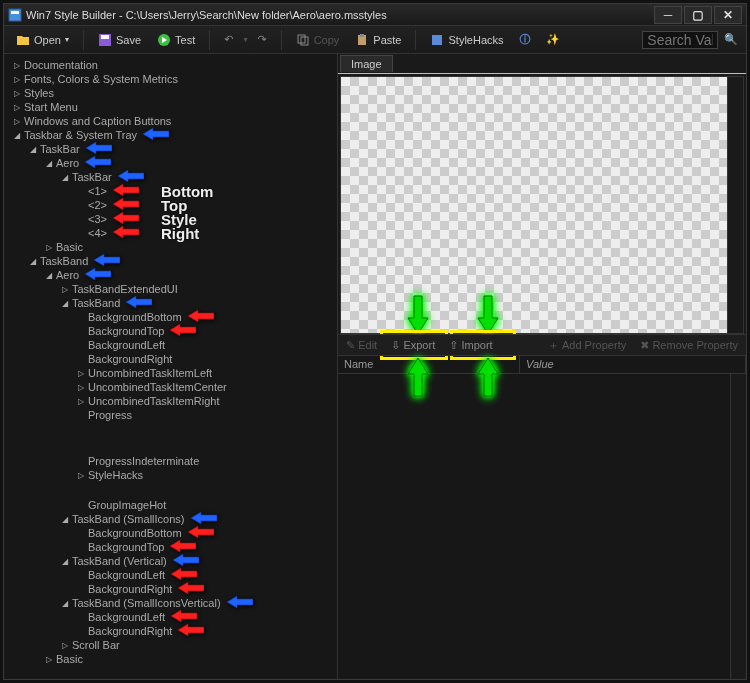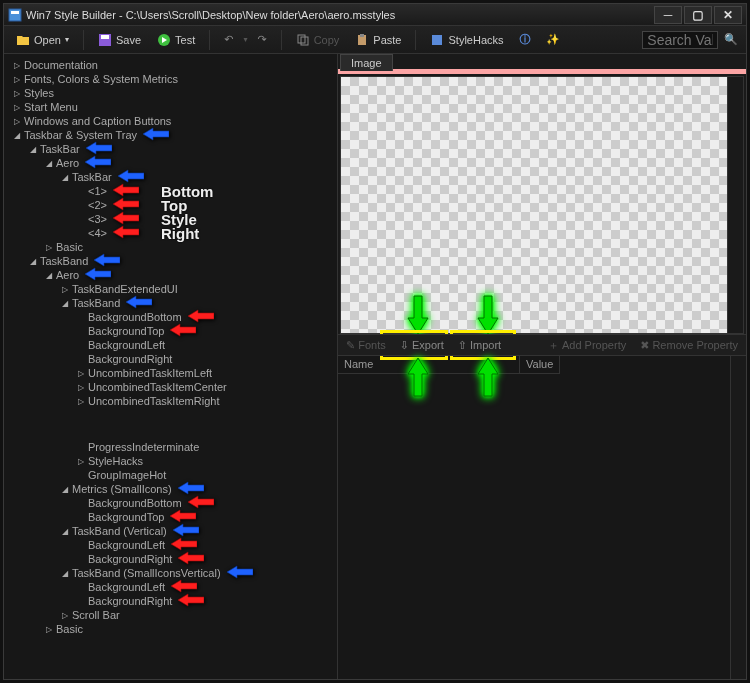--- a/index.html
+++ b/index.html
@@ -15,49 +15,49 @@
   .tb-btn { display: flex; align-items: center; gap: 4px; padding: 2px 6px; cursor: pointer; color: #ccc; }
   .tb-btn .ticon { width: 14px; height: 14px; display: inline-block; }
   .tb-search { margin-left: auto; display: flex; align-items: center; gap: 4px; }
   .tb-search input { width: 76px; height: 18px; background: #111; border: 1px solid #444; color: #bbb; font-size: 14px; padding: 0 4px; }
   .content { flex: 1; display: flex; overflow: hidden; }
   .tree-pane { width: 334px; background: #171717; border-right: 1px solid #333; overflow-y: auto; padding: 4px 0; position: relative; }
   .tree-node { display: flex; align-items: center; height: 14px; padding: 0; white-space: nowrap; color: #aaa; position: relative; }
   .tree-node .exp { width: 10px; display: inline-block; text-align: center; color: #aaa; }
   .tree-node .label { cursor: default; }
   .right-pane { flex: 1; display: flex; flex-direction: column; background: #1a1a1a; }
-  .right-tabs { height: 20px; display: flex; align-items: flex-start; padding-left: 2px; border-bottom: 5px solid #fca5a5; }
+  .right-tabs { height: 20px; display: flex; align-items: center; padding-left: 2px; border-bottom: 1px solid #fca5a5; }
   .right-tab { padding: 2px 10px; background: #2a2a2a; border: 1px solid #444; border-bottom: none; color: #ccc; font-size: 11px; }
   .image-view { flex: 0 0 258px; background: repeating-conic-gradient(#ccc 0% 25%, #eee 0% 50%) 0 0 / 18px 18px; border: 1px solid #333; margin: 2px 2px 0 2px; position: relative; }
   .action-bar { height: 22px; display: flex; align-items: center; padding: 0 4px; gap: 6px; border-top: 1px solid #333; border-bottom: 1px solid #333; background: #1e1e1e; position: relative; }
   .action-btn { display: flex; align-items: center; gap: 3px; padding: 1px 4px; color: #888; }
   .action-btn.dim { color: #555; }
-  .prop-table { flex: 1; display: flex; flex-direction: row; background: #171717; }
+  .prop-table { flex: 1; display: flex; flex-direction: column; background: #171717; }
   .prop-head { display: flex; height: 18px; border-bottom: 1px solid #333; color: #999; font-size: 11px; }
   .prop-head .col { padding: 2px 6px; border-right: 1px solid #333; }
   .prop-head .col.name { width: 182px; }
-  .prop-head .col.value { flex: 1; }
+  .prop-head .col.value { flex: 1; font-style: italic; }
   .annot-label { position: absolute; color: #eee; font-size: 15px; font-weight: 600; text-shadow: 0 0 2px #000; font-family: Arial, sans-serif; }
   .highlight-box { position: absolute; border: 3px solid #ffee00; pointer-events: none; box-sizing: border-box; }
   .green-arrow { position: absolute; pointer-events: none; filter: drop-shadow(0 0 4px #0f0) drop-shadow(0 0 2px #0f0); }
   .scrollbar-imit { position: absolute; right: 0; top: 0; bottom: 0; width: 16px; background: #1a1a1a; border-left: 1px solid #333; }
 </style>
 </head>
 <body>
 
 <div class="window">
 
   <div class="titlebar">
     <span class="icon">
       <svg viewBox="0 0 14 14">
           <rect x="1" y="1" width="12" height="12" fill="#4a90d9" stroke="#2a5a9a"></rect>
           <rect x="3" y="3" width="8" height="3" fill="#fff"></rect>
         </svg>
     </span>
-    <span class="title">Win7 Style Builder - C:\Users\Scroll\Desktop\New folder\Aero\aero.msstyles</span>
+    <span class="title">Win7 Style Builder - C:\Users\Jerry\Search\New folder\Aero\aero.msstyles</span>
     <div class="winbtns">
       <div class="winbtn">─</div>
       <div class="winbtn">▢</div>
       <div class="winbtn">✕</div>
     </div>
   </div>
 
   <div class="toolbar">
     <div class="tb-btn">
       <span class="ticon"><svg viewBox="0 0 14 14">
@@ -264,35 +264,39 @@
           <span class="label">UncombinedTaskItemLeft</span>
         </div>
         <div class="tree-node" style="padding-left: 72px;">
           <span class="exp" style="font-size: 8px; margin-right: 2px;">▷</span>
           <span class="label">UncombinedTaskItemCenter</span>
         </div>
         <div class="tree-node" style="padding-left: 72px;">
           <span class="exp" style="font-size: 8px; margin-right: 2px;">▷</span>
           <span class="label">UncombinedTaskItemRight</span>
         </div>
+        <div class="tree-node" style="padding-left: 72px;">
+          <span class="exp" style="font-size: 8px; margin-right: 2px;"></span>
+          <span class="label">Progress</span>
+        </div>
         <div class="tree-node" style="padding-left: 72px; margin-top: 32px;">
           <span class="exp" style="font-size: 8px; margin-right: 2px;"></span>
           <span class="label">ProgressIndeterminate</span>
         </div>
         <div class="tree-node" style="padding-left: 72px;">
           <span class="exp" style="font-size: 8px; margin-right: 2px;">▷</span>
           <span class="label">StyleHacks</span>
         </div>
-        <div class="tree-node" style="padding-left: 72px;">
+        <div class="tree-node" style="padding-left: 72px; margin-top: 16px;">
           <span class="exp" style="font-size: 8px; margin-right: 2px;"></span>
           <span class="label">GroupImageHot</span>
         </div>
         <div class="tree-node" style="padding-left: 56px;">
           <span class="exp" style="font-size: 8px; margin-right: 2px;">◢</span>
-          <span class="label">Metrics (SmallIcons)</span>
+          <span class="label">TaskBand (SmallIcons)</span>
           <span style="margin-left: 6px;"><svg width="26" height="14" viewBox="0 0 26 14" style="filter:drop-shadow(1px 1px 2px #000);">
               <path d="M0 7 L10 1 L10 4 L26 4 L26 10 L10 10 L10 13 Z" fill="#1e62ff" stroke="#0a3aa0" stroke-width="0.6"></path>
             </svg></span>
         </div>
         <div class="tree-node" style="padding-left: 72px;">
           <span class="exp" style="font-size: 8px; margin-right: 2px;"></span>
           <span class="label">BackgroundBottom</span>
           <span style="margin-left: 6px;"><svg width="26" height="14" viewBox="0 0 26 14" style="filter:drop-shadow(1px 1px 2px #000);">
               <path d="M0 7 L10 1 L10 4 L26 4 L26 10 L10 10 L10 13 Z" fill="#ff1e1e" stroke="#a00a0a" stroke-width="0.6"></path>
             </svg></span>
@@ -372,21 +376,21 @@
         <svg class="green-arrow" style="left:138px;top:-40px;width:24px;height:40px;" viewBox="0 0 24 40">
             <path d="M12 40 L2 24 L8 24 L8 2 L16 2 L16 24 L22 24 Z" fill="#00e000" stroke="#007000"></path>
           </svg>
 
         <div class="highlight-box" style="left:42px;top:-4px;width:68px;height:30px;"></div>
         <div class="highlight-box" style="left:112px;top:-4px;width:66px;height:30px;"></div>
 
         <div class="action-bar">
           <div class="action-btn dim">
             <span>✎</span>
-            <span>Fonts</span>
+            <span>Edit</span>
           </div>
           <div class="action-btn">
             <span>⇩</span>
             <span>Export</span>
           </div>
           <div class="action-btn">
             <span>⇧</span>
             <span>Import</span>
           </div>
           <div style="flex:1"></div>

